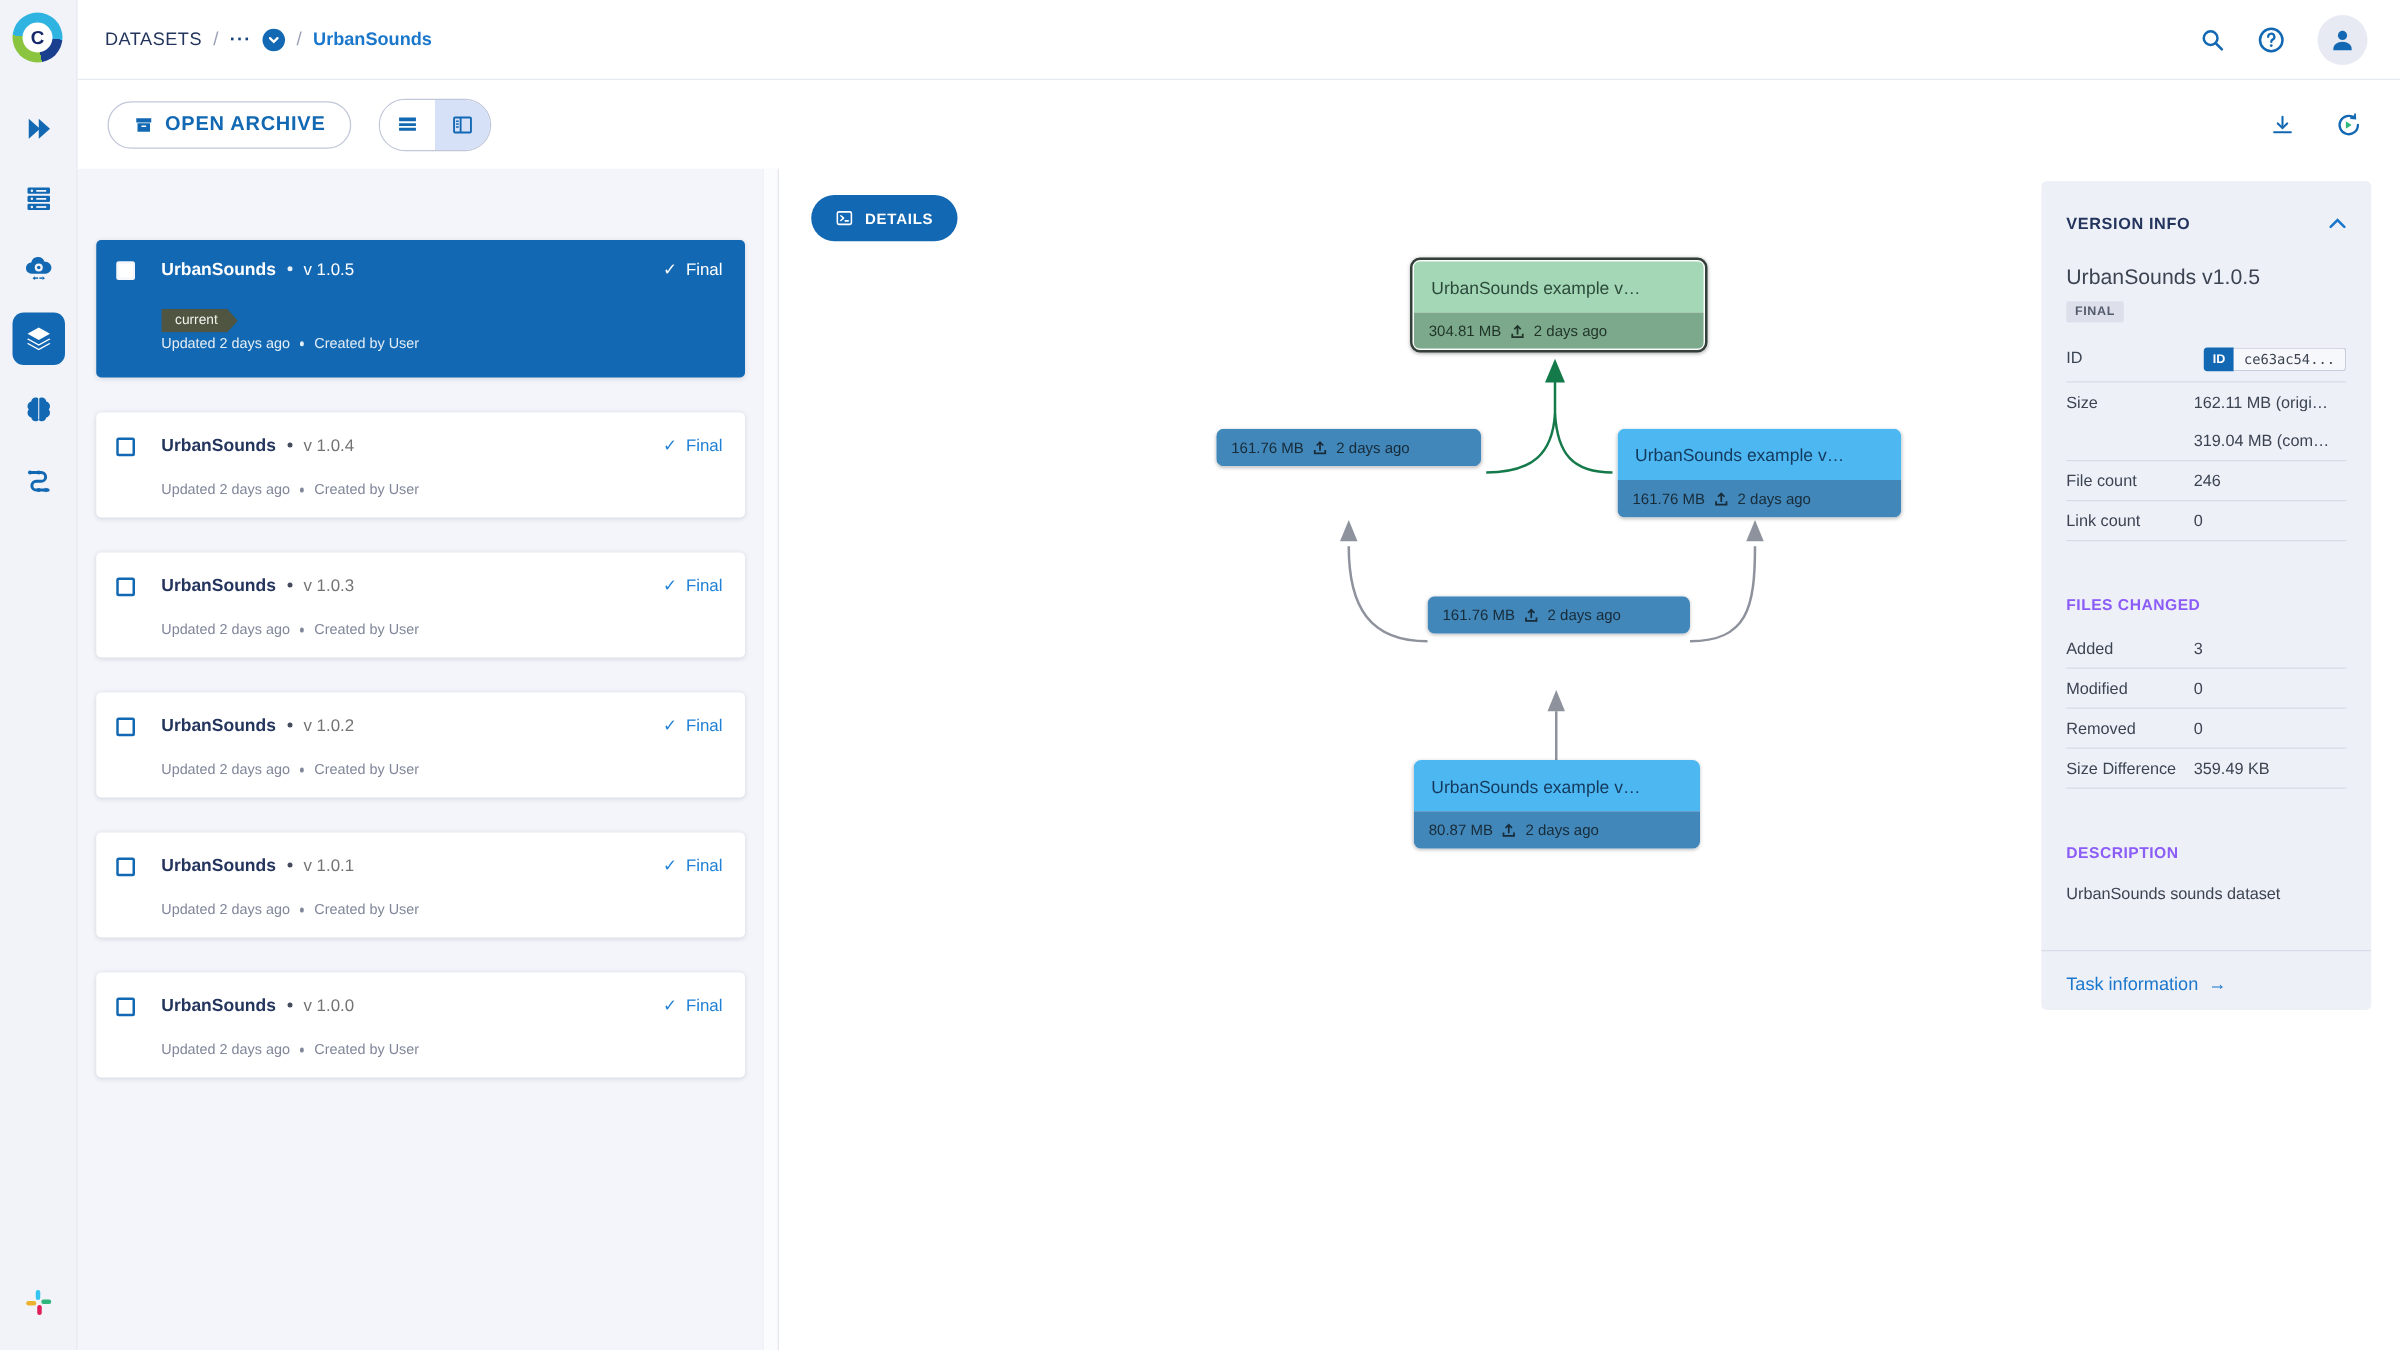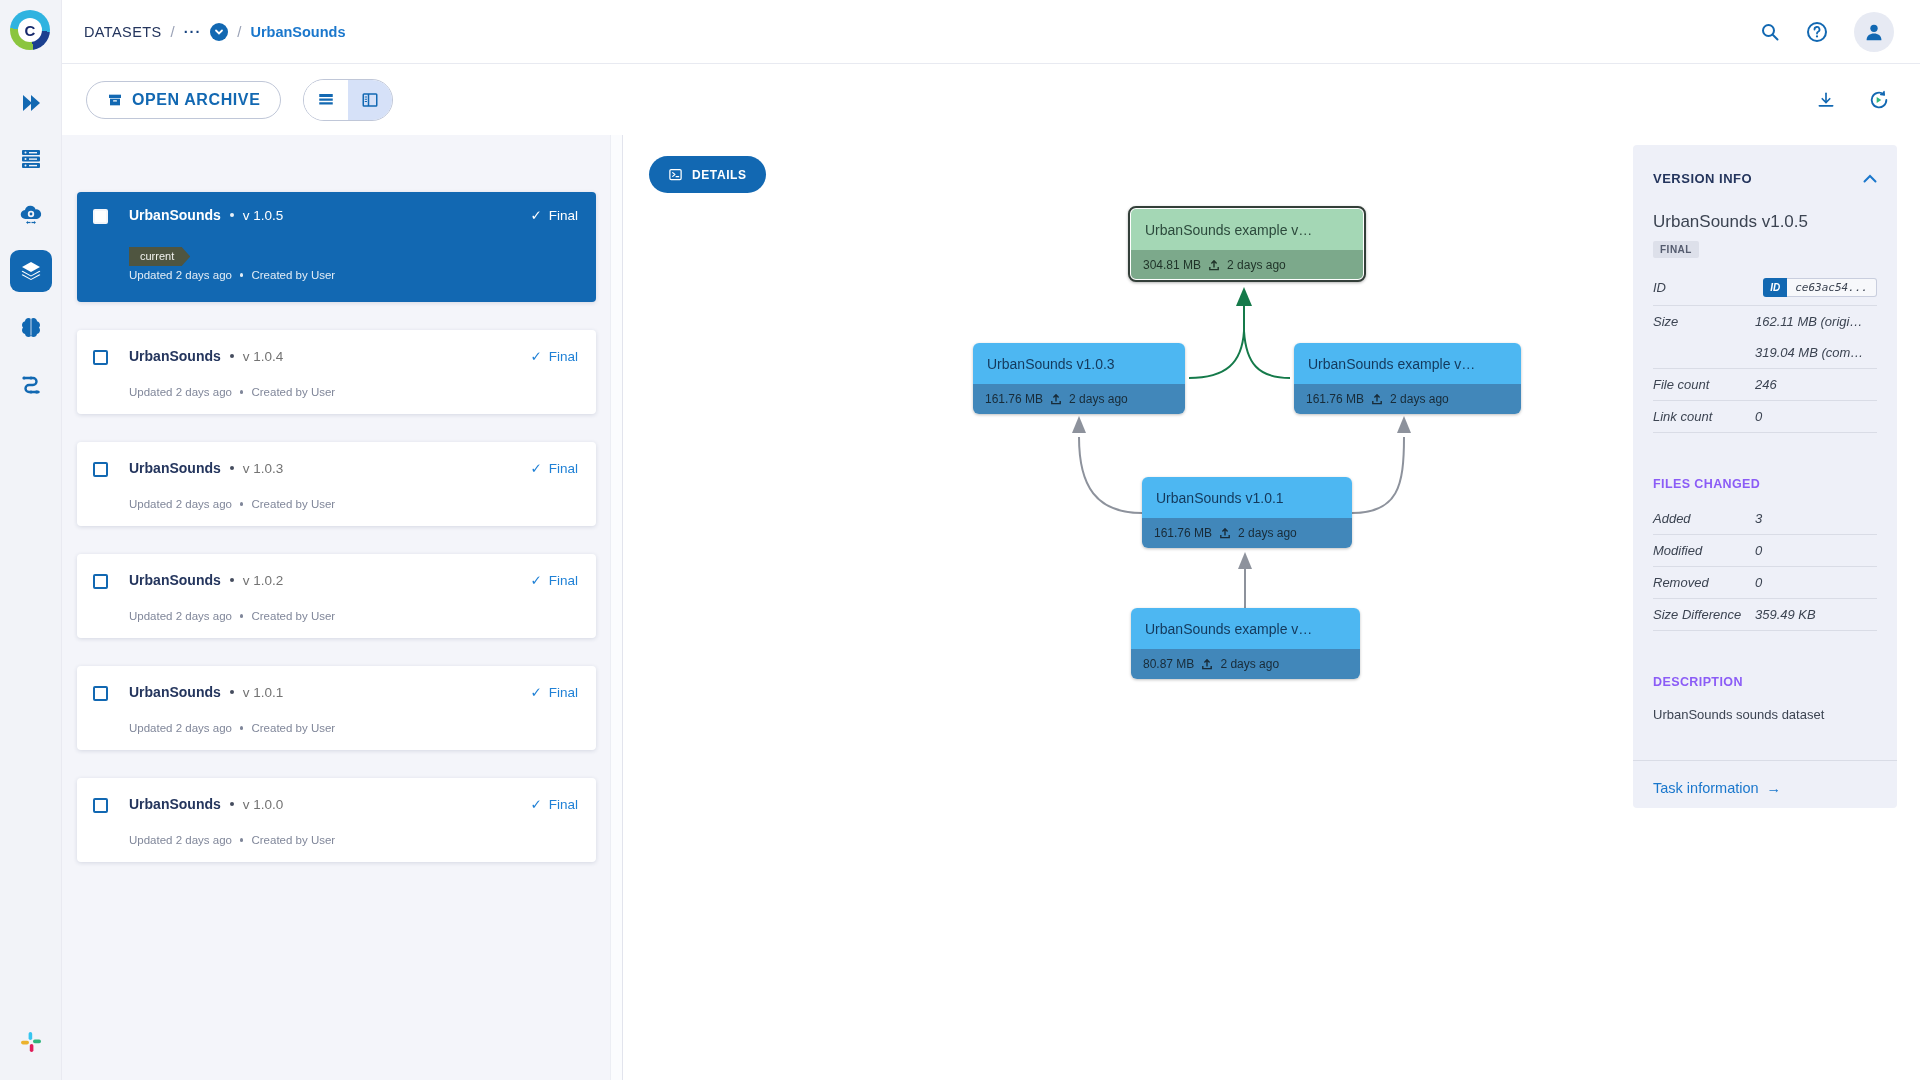--- a/index.html
+++ b/index.html
@@ -89,21 +89,21 @@
   .gwrap .nbody { display:flex; align-items:center; padding:0 14px; font-size:14px; height:41px; background:#a4d7b5; color:#2c4a3c; }
   .gwrap .nfoot { display:flex; align-items:center; gap:7px; padding:0 12px; font-size:12px; height:29px; background:#7ca98b; color:#1f3328; }
 
   
   .vi-panel { position:absolute; left:1633px; top:145px; width:264px; height:663px; background:#eef0f8; border-radius:4px; padding:0 20px; overflow:hidden; }
   .vi-head { margin-top:26px; display:flex; align-items:center; justify-content:space-between; }
   .vi-title { font-size:13px; font-weight:bold; letter-spacing:.5px; color:#24355d; }
   .vi-name { margin-top:26px; font-size:17px; color:#3c4452; }
   .vi-badge { display:inline-block; margin-top:9px; background:#dde0ea; color:#545b6e; font-size:10px; font-weight:bold; letter-spacing:.5px; padding:3px 7px; border-radius:2px; }
   .vi-rows { margin-top:12px; }
-  .vi-row { display:flex; align-items:center; padding:8px 0; border-bottom:1px solid #d9dce6; font-size:13px; color:#3c4452; min-height:31px;font-style:italic; }
+  .vi-row { display:flex; padding:8px 0; border-bottom:1px solid #d9dce6; font-size:13px; color:#3c4452; min-height:31px; }
   .vi-row.nb { border-bottom:none; }
   .vi-row .lbl { flex:1; }
   .vi-row .val { width:122px; white-space:nowrap; overflow:hidden; }
   .id-chip { margin-left:auto; display:flex; align-items:stretch; cursor:pointer; }
   .id-tag { background:#1268b2; color:#fff; font-size:10px; font-weight:bold; padding:3px 7px; border-radius:3px 0 0 3px; display:flex; align-items:center; }
   .id-val { background:#f7f8fb; border:1px solid #c9cede; border-left:none; color:#3c4452; font-family:"DejaVu Sans Mono",monospace; font-size:11px;
             padding:2px 8px; border-radius:0 3px 3px 0; display:flex; align-items:center; }
   .vi-sec { margin-top:44px; font-size:12.5px; font-weight:bold; letter-spacing:.4px; color:#8b5cf6; }
   .vi-desc { margin-top:18px; font-size:13px; color:#3c4452; }
   .vi-divider { margin:38px -20px 0 -20px; border-top:1px solid #d9dce6; }
@@ -406,21 +406,20 @@
         <svg width="12" height="12" viewBox="0 0 12 12" fill="none" stroke="#1f3328" stroke-width="1.4">
             <path d="M6 8.5V2.2M3.4 4.4L6 1.8l2.6 2.6"></path>
             <path d="M1.8 8v2.6h8.4V8"></path>
           </svg>
         <span>2 days ago</span>
       </div>
     </div>
   </div>
 
   <div class="node blue" style="left:349px; top:208px; width:212px;">
-    <div class="nbody">UrbanSounds v1.0.3</div>
     <div class="nfoot">
       <span>161.76 MB</span>
       <svg width="12" height="12" viewBox="0 0 12 12" fill="none" stroke="#182b38" stroke-width="1.4">
           <path d="M6 8.5V2.2M3.4 4.4L6 1.8l2.6 2.6"></path>
           <path d="M1.8 8v2.6h8.4V8"></path>
         </svg>
       <span>2 days ago</span>
     </div>
   </div>
 
@@ -430,21 +429,20 @@
       <span>161.76 MB</span>
       <svg width="12" height="12" viewBox="0 0 12 12" fill="none" stroke="#182b38" stroke-width="1.4">
           <path d="M6 8.5V2.2M3.4 4.4L6 1.8l2.6 2.6"></path>
           <path d="M1.8 8v2.6h8.4V8"></path>
         </svg>
       <span>2 days ago</span>
     </div>
   </div>
 
   <div class="node blue" style="left:518px; top:342px; width:210px;">
-    <div class="nbody">UrbanSounds v1.0.1</div>
     <div class="nfoot">
       <span>161.76 MB</span>
       <svg width="12" height="12" viewBox="0 0 12 12" fill="none" stroke="#182b38" stroke-width="1.4">
           <path d="M6 8.5V2.2M3.4 4.4L6 1.8l2.6 2.6"></path>
           <path d="M1.8 8v2.6h8.4V8"></path>
         </svg>
       <span>2 days ago</span>
     </div>
   </div>
 

